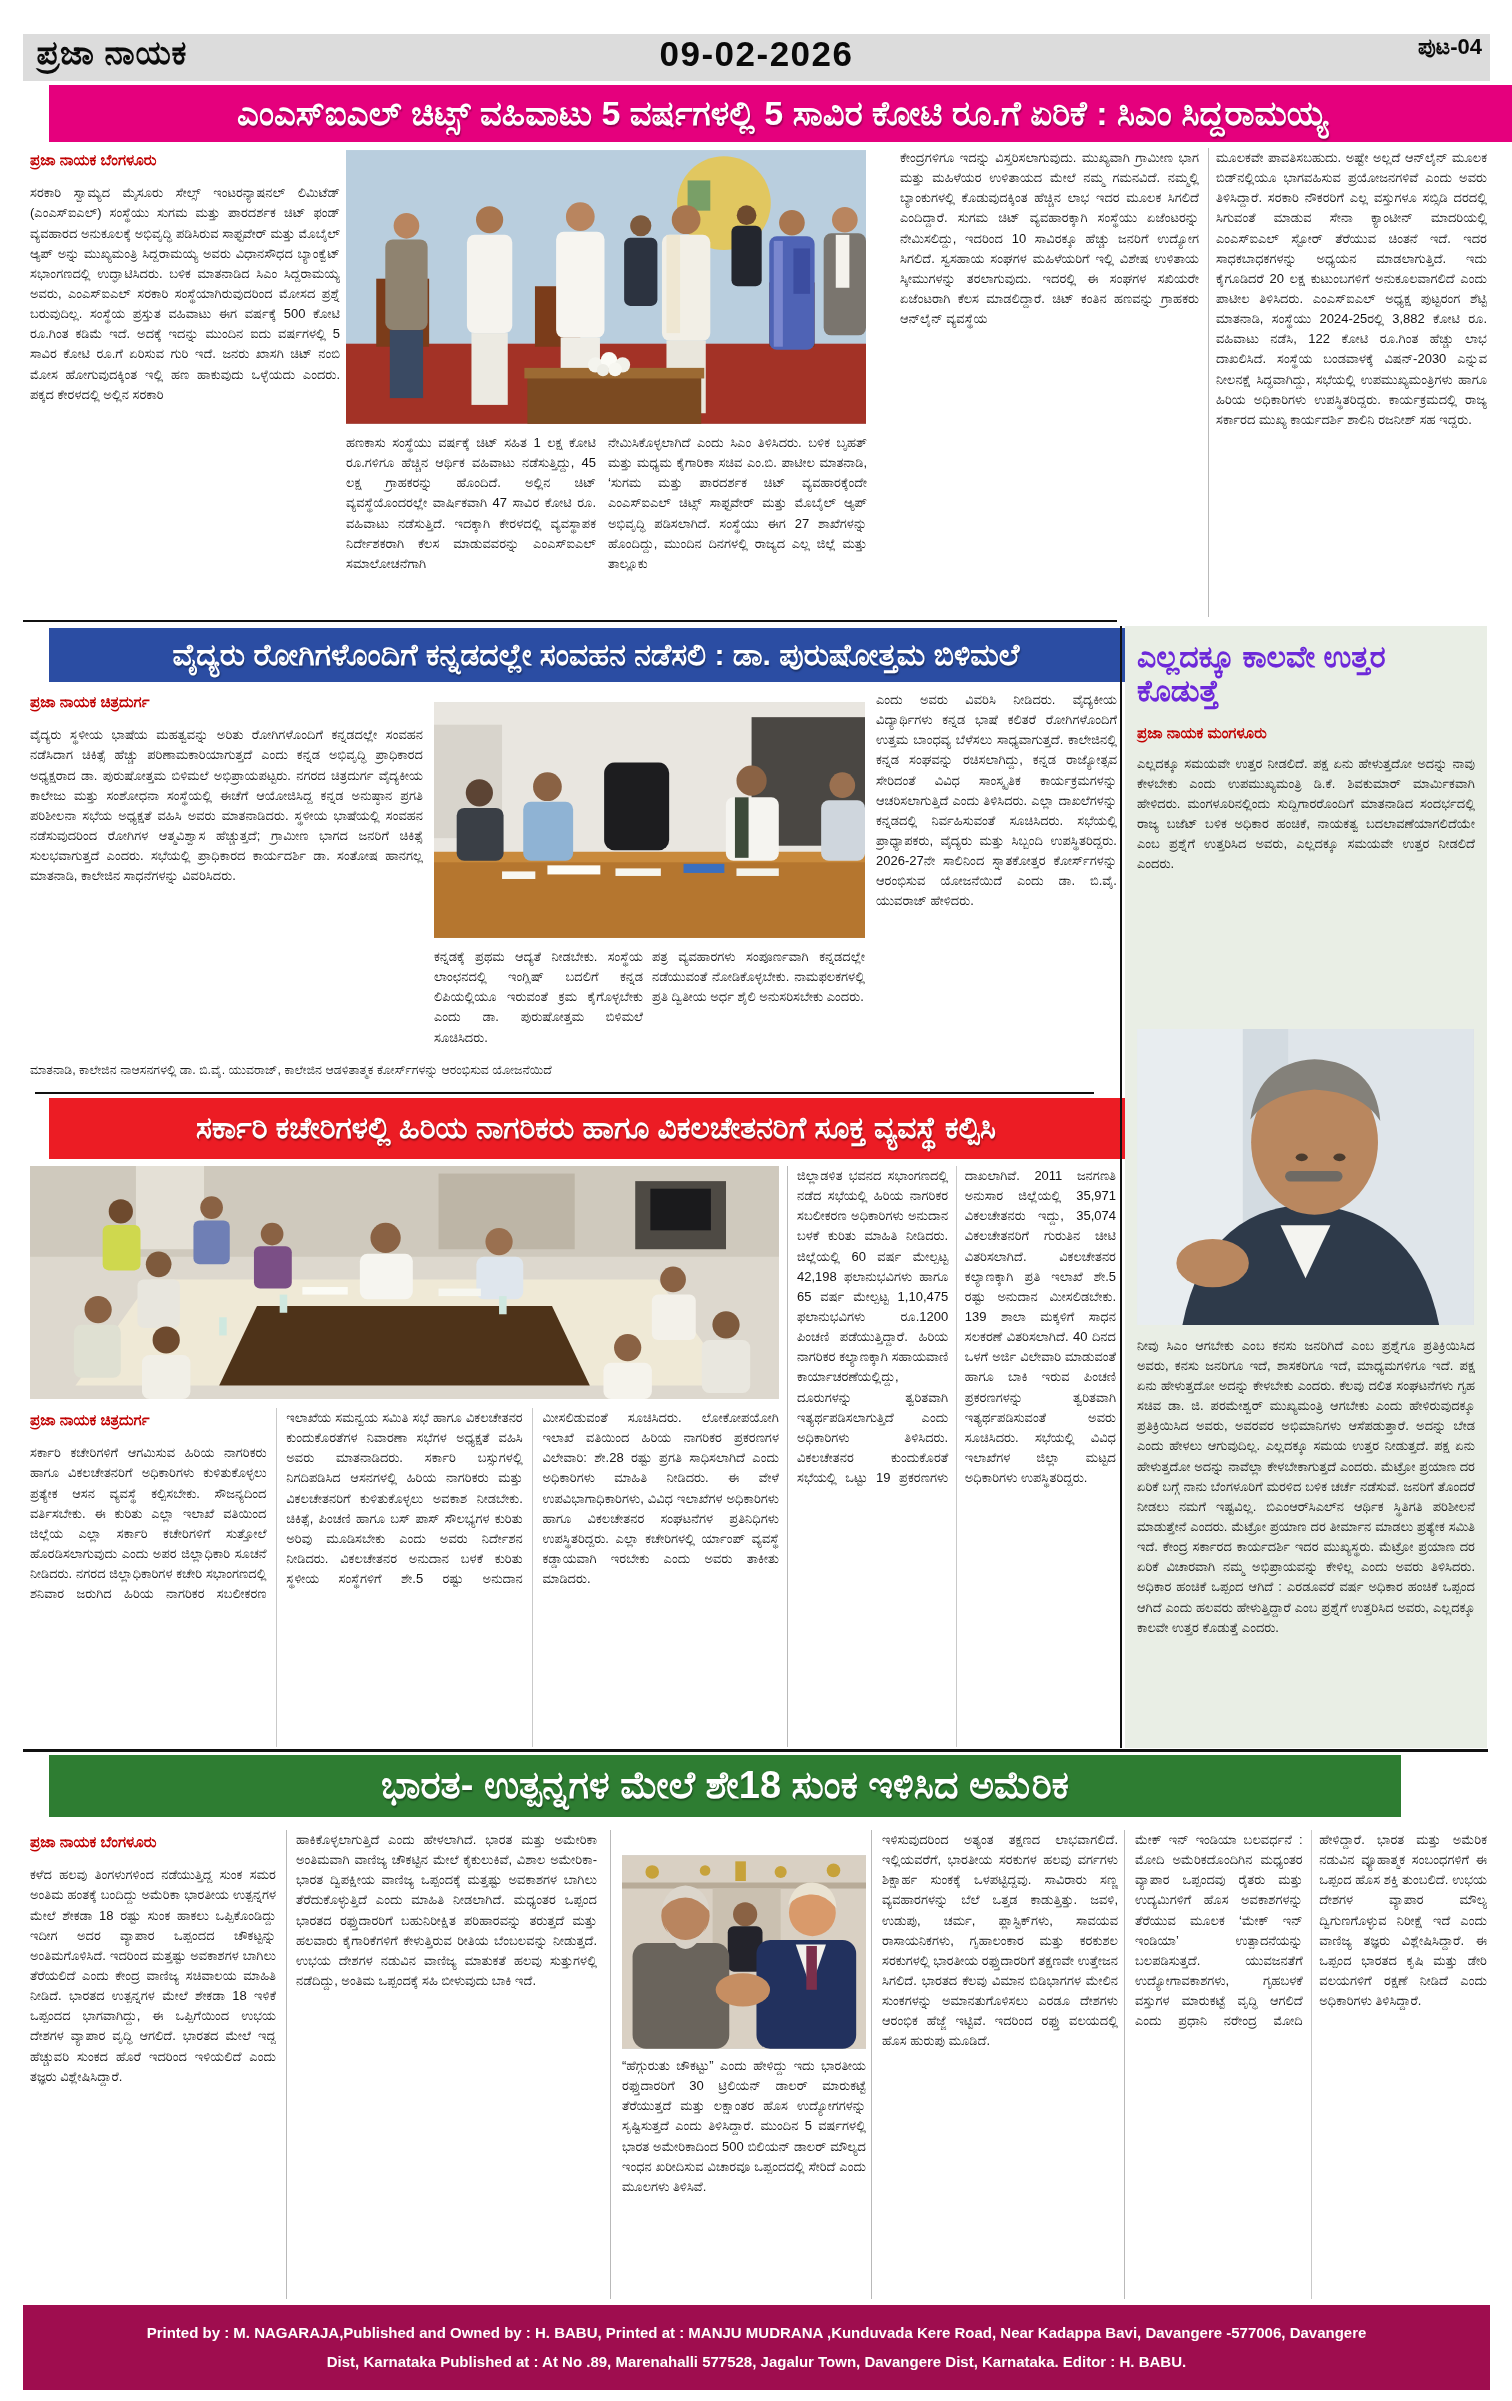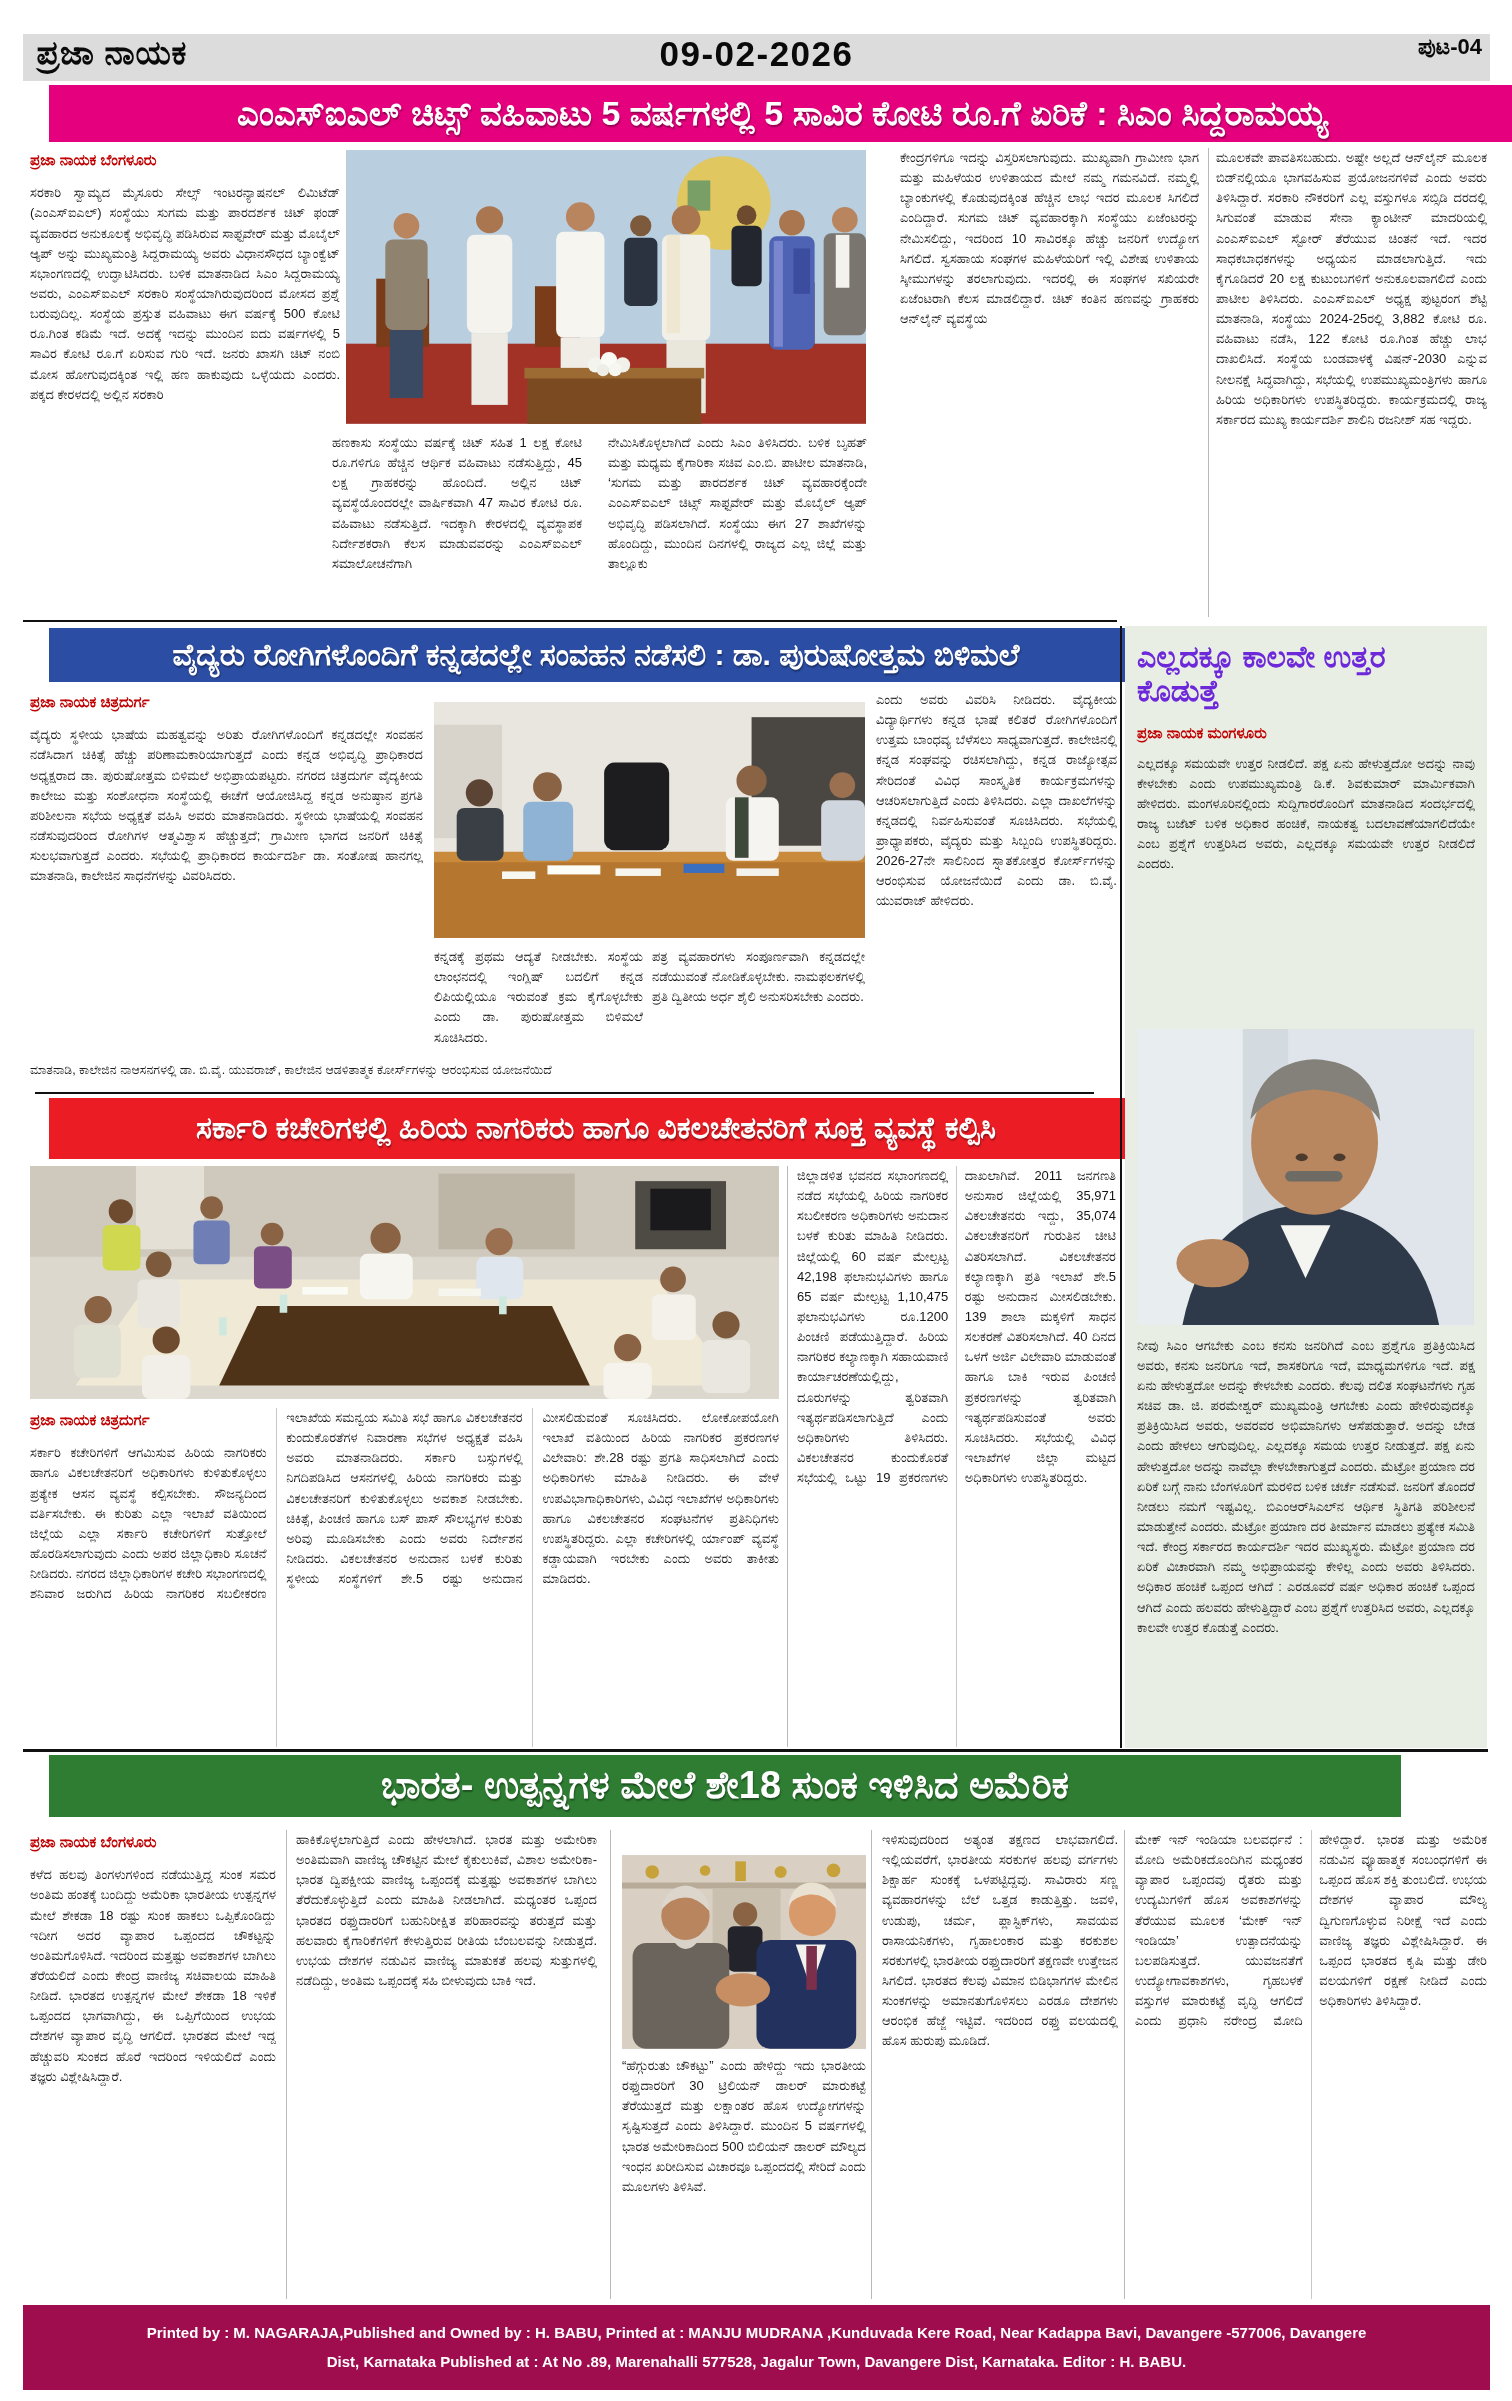--- a/index.html
+++ b/index.html
@@ -104,21 +104,21 @@
       <rect x="240" y="296" width="230" height="66" fill="#7b4a21"></rect>
       <rect x="236" y="288" width="238" height="14" fill="#9c6a33"></rect>
       <circle cx="330" cy="284" r="10" fill="#f4f4ee"></circle>
         <circle cx="348" cy="278" r="11" fill="#fbfbf6"></circle>
         <circle cx="366" cy="284" r="10" fill="#f1f1ea"></circle>
         <circle cx="356" cy="290" r="9" fill="#f7f7f1"></circle>
         <circle cx="340" cy="291" r="8" fill="#eeeee7"></circle>
     </svg>
   </div>
 
-  <div class="abs body-col" style="left:332px;top:433px;width:250px;height:185px;">ಹಣಕಾಸು ಸಂಸ್ಥೆಯು ವರ್ಷಕ್ಕೆ ಚಿಟ್ ಸಹಿತ 1 ಲಕ್ಷ ಕೋಟಿ ರೂ.ಗಳಿಗೂ ಹೆಚ್ಚಿನ ಆರ್ಥಿಕ ವಹಿವಾಟು ನಡೆಸುತ್ತಿದ್ದು, 45 ಲಕ್ಷ ಗ್ರಾಹಕರನ್ನು ಹೊಂದಿದೆ. ಅಲ್ಲಿನ ಚಿಟ್ ವ್ಯವಸ್ಥೆಯೊಂದರಲ್ಲೇ ವಾರ್ಷಿಕವಾಗಿ 47 ಸಾವಿರ ಕೋಟಿ ರೂ. ವಹಿವಾಟು ನಡೆಸುತ್ತಿದೆ. ಇದಕ್ಕಾಗಿ ಕೇರಳದಲ್ಲಿ ವ್ಯವಸ್ಥಾಪಕ ನಿರ್ದೇಶಕರಾಗಿ ಕೆಲಸ ಮಾಡುವವರನ್ನು ಎಂಎಸ್‌ಐಎಲ್ ಸಮಾಲೋಚನೆಗಾಗಿ</div>
+  <div class="abs body-col" style="left:346px;top:433px;width:250px;height:185px;">ಹಣಕಾಸು ಸಂಸ್ಥೆಯು ವರ್ಷಕ್ಕೆ ಚಿಟ್ ಸಹಿತ 1 ಲಕ್ಷ ಕೋಟಿ ರೂ.ಗಳಿಗೂ ಹೆಚ್ಚಿನ ಆರ್ಥಿಕ ವಹಿವಾಟು ನಡೆಸುತ್ತಿದ್ದು, 45 ಲಕ್ಷ ಗ್ರಾಹಕರನ್ನು ಹೊಂದಿದೆ. ಅಲ್ಲಿನ ಚಿಟ್ ವ್ಯವಸ್ಥೆಯೊಂದರಲ್ಲೇ ವಾರ್ಷಿಕವಾಗಿ 47 ಸಾವಿರ ಕೋಟಿ ರೂ. ವಹಿವಾಟು ನಡೆಸುತ್ತಿದೆ. ಇದಕ್ಕಾಗಿ ಕೇರಳದಲ್ಲಿ ವ್ಯವಸ್ಥಾಪಕ ನಿರ್ದೇಶಕರಾಗಿ ಕೆಲಸ ಮಾಡುವವರನ್ನು ಎಂಎಸ್‌ಐಎಲ್ ಸಮಾಲೋಚನೆಗಾಗಿ</div>
   <div class="abs body-col" style="left:608px;top:433px;width:259px;height:185px;">ನೇಮಿಸಿಕೊಳ್ಳಲಾಗಿದೆ ಎಂದು ಸಿಎಂ ತಿಳಿಸಿದರು. ಬಳಿಕ ಬೃಹತ್ ಮತ್ತು ಮಧ್ಯಮ ಕೈಗಾರಿಕಾ ಸಚಿವ ಎಂ.ಬಿ. ಪಾಟೀಲ ಮಾತನಾಡಿ, ‘ಸುಗಮ ಮತ್ತು ಪಾರದರ್ಶಕ ಚಿಟ್ ವ್ಯವಹಾರಕ್ಕೆಂದೇ ಎಂಎಸ್‌ಐಎಲ್ ಚಿಟ್ಸ್ ಸಾಫ್ಟವೇರ್ ಮತ್ತು ಮೊಬೈಲ್ ಆ್ಯಪ್ ಅಭಿವೃದ್ಧಿ ಪಡಿಸಲಾಗಿದೆ. ಸಂಸ್ಥೆಯು ಈಗ 27 ಶಾಖೆಗಳನ್ನು ಹೊಂದಿದ್ದು, ಮುಂದಿನ ದಿನಗಳಲ್ಲಿ ರಾಜ್ಯದ ಎಲ್ಲ ಜಿಲ್ಲೆ ಮತ್ತು ತಾಲ್ಲೂಕು</div>
   <div class="abs body-col" style="left:900px;top:148px;width:299px;height:469px;">ಕೇಂದ್ರಗಳಿಗೂ ಇದನ್ನು ವಿಸ್ತರಿಸಲಾಗುವುದು. ಮುಖ್ಯವಾಗಿ ಗ್ರಾಮೀಣ ಭಾಗ ಮತ್ತು ಮಹಿಳೆಯರ ಉಳಿತಾಯದ ಮೇಲೆ ನಮ್ಮ ಗಮನವಿದೆ. ನಮ್ಮಲ್ಲಿ ಬ್ಯಾಂಕುಗಳಲ್ಲಿ ಕೊಡುವುದಕ್ಕಿಂತ ಹೆಚ್ಚಿನ ಲಾಭ ಇದರ ಮೂಲಕ ಸಿಗಲಿದೆ ಎಂದಿದ್ದಾರೆ. ಸುಗಮ ಚಿಟ್ ವ್ಯವಹಾರಕ್ಕಾಗಿ ಸಂಸ್ಥೆಯು ಏಜೆಂಟರನ್ನು ನೇಮಿಸಲಿದ್ದು, ಇದರಿಂದ 10 ಸಾವಿರಕ್ಕೂ ಹೆಚ್ಚು ಜನರಿಗೆ ಉದ್ಯೋಗ ಸಿಗಲಿದೆ. ಸ್ವಸಹಾಯ ಸಂಘಗಳ ಮಹಿಳೆಯರಿಗೆ ಇಲ್ಲಿ ವಿಶೇಷ ಉಳಿತಾಯ ಸ್ಕೀಮುಗಳನ್ನು ತರಲಾಗುವುದು. ಇದರಲ್ಲಿ ಈ ಸಂಘಗಳ ಸಖಿಯರೇ ಏಜೆಂಟರಾಗಿ ಕೆಲಸ ಮಾಡಲಿದ್ದಾರೆ. ಚಿಟ್ ಕಂತಿನ ಹಣವನ್ನು ಗ್ರಾಹಕರು ಆನ್‌ಲೈನ್ ವ್ಯವಸ್ಥೆಯ</div>
   <div class="abs vline" style="left:1208px;top:148px;height:469px;"></div>
   <div class="abs body-col" style="left:1216px;top:148px;width:271px;height:469px;">ಮೂಲಕವೇ ಪಾವತಿಸಬಹುದು. ಅಷ್ಟೇ ಅಲ್ಲದೆ ಆನ್‌ಲೈನ್ ಮೂಲಕ ಬಿಡ್‌ನಲ್ಲಿಯೂ ಭಾಗವಹಿಸುವ ಪ್ರಯೋಜನಗಳಿವೆ ಎಂದು ಅವರು ತಿಳಿಸಿದ್ದಾರೆ. ಸರಕಾರಿ ನೌಕರರಿಗೆ ಎಲ್ಲ ವಸ್ತುಗಳೂ ಸಬ್ಸಿಡಿ ದರದಲ್ಲಿ ಸಿಗುವಂತೆ ಮಾಡುವ ಸೇನಾ ಕ್ಯಾಂಟೀನ್ ಮಾದರಿಯಲ್ಲಿ ಎಂಎಸ್‌ಐಎಲ್ ಸ್ಟೋರ್ ತೆರೆಯುವ ಚಿಂತನೆ ಇದೆ. ಇದರ ಸಾಧಕಬಾಧಕಗಳನ್ನು ಅಧ್ಯಯನ ಮಾಡಲಾಗುತ್ತಿದೆ. ಇದು ಕೈಗೂಡಿದರೆ 20 ಲಕ್ಷ ಕುಟುಂಬಗಳಿಗೆ ಅನುಕೂಲವಾಗಲಿದೆ ಎಂದು ಪಾಟೀಲ ತಿಳಿಸಿದರು. ಎಂಎಸ್‌ಐಎಲ್ ಅಧ್ಯಕ್ಷ ಪುಟ್ಟರಂಗ ಶೆಟ್ಟಿ ಮಾತನಾಡಿ, ಸಂಸ್ಥೆಯು 2024-25ರಲ್ಲಿ 3,882 ಕೋಟಿ ರೂ. ವಹಿವಾಟು ನಡೆಸಿ, 122 ಕೋಟಿ ರೂ.ಗಿಂತ ಹೆಚ್ಚು ಲಾಭ ದಾಖಲಿಸಿದೆ. ಸಂಸ್ಥೆಯ ಬಂಡವಾಳಕ್ಕೆ ವಿಷನ್-2030 ಎನ್ನುವ ನೀಲನಕ್ಷೆ ಸಿದ್ಧವಾಗಿದ್ದು, ಸಭೆಯಲ್ಲಿ ಉಪಮುಖ್ಯಮಂತ್ರಿಗಳು ಹಾಗೂ ಹಿರಿಯ ಅಧಿಕಾರಿಗಳು ಉಪಸ್ಥಿತರಿದ್ದರು. ಕಾರ್ಯಕ್ರಮದಲ್ಲಿ ರಾಜ್ಯ ಸರ್ಕಾರದ ಮುಖ್ಯ ಕಾರ್ಯದರ್ಶಿ ಶಾಲಿನಿ ರಜನೀಶ್ ಸಹ ಇದ್ದರು.</div>
 
   <div class="abs hr" style="left:23px;top:620px;width:1094px;height:2.3px;"></div>
 
   <div class="abs bar bar-blue">ವೈದ್ಯರು ರೋಗಿಗಳೊಂದಿಗೆ ಕನ್ನಡದಲ್ಲೇ ಸಂವಹನ ನಡೆಸಲಿ : ಡಾ. ಪುರುಷೋತ್ತಮ ಬಿಳಿಮಲೆ</div>
 
   <div class="abs body-col" style="left:30px;top:690px;width:393px;height:369px;">

